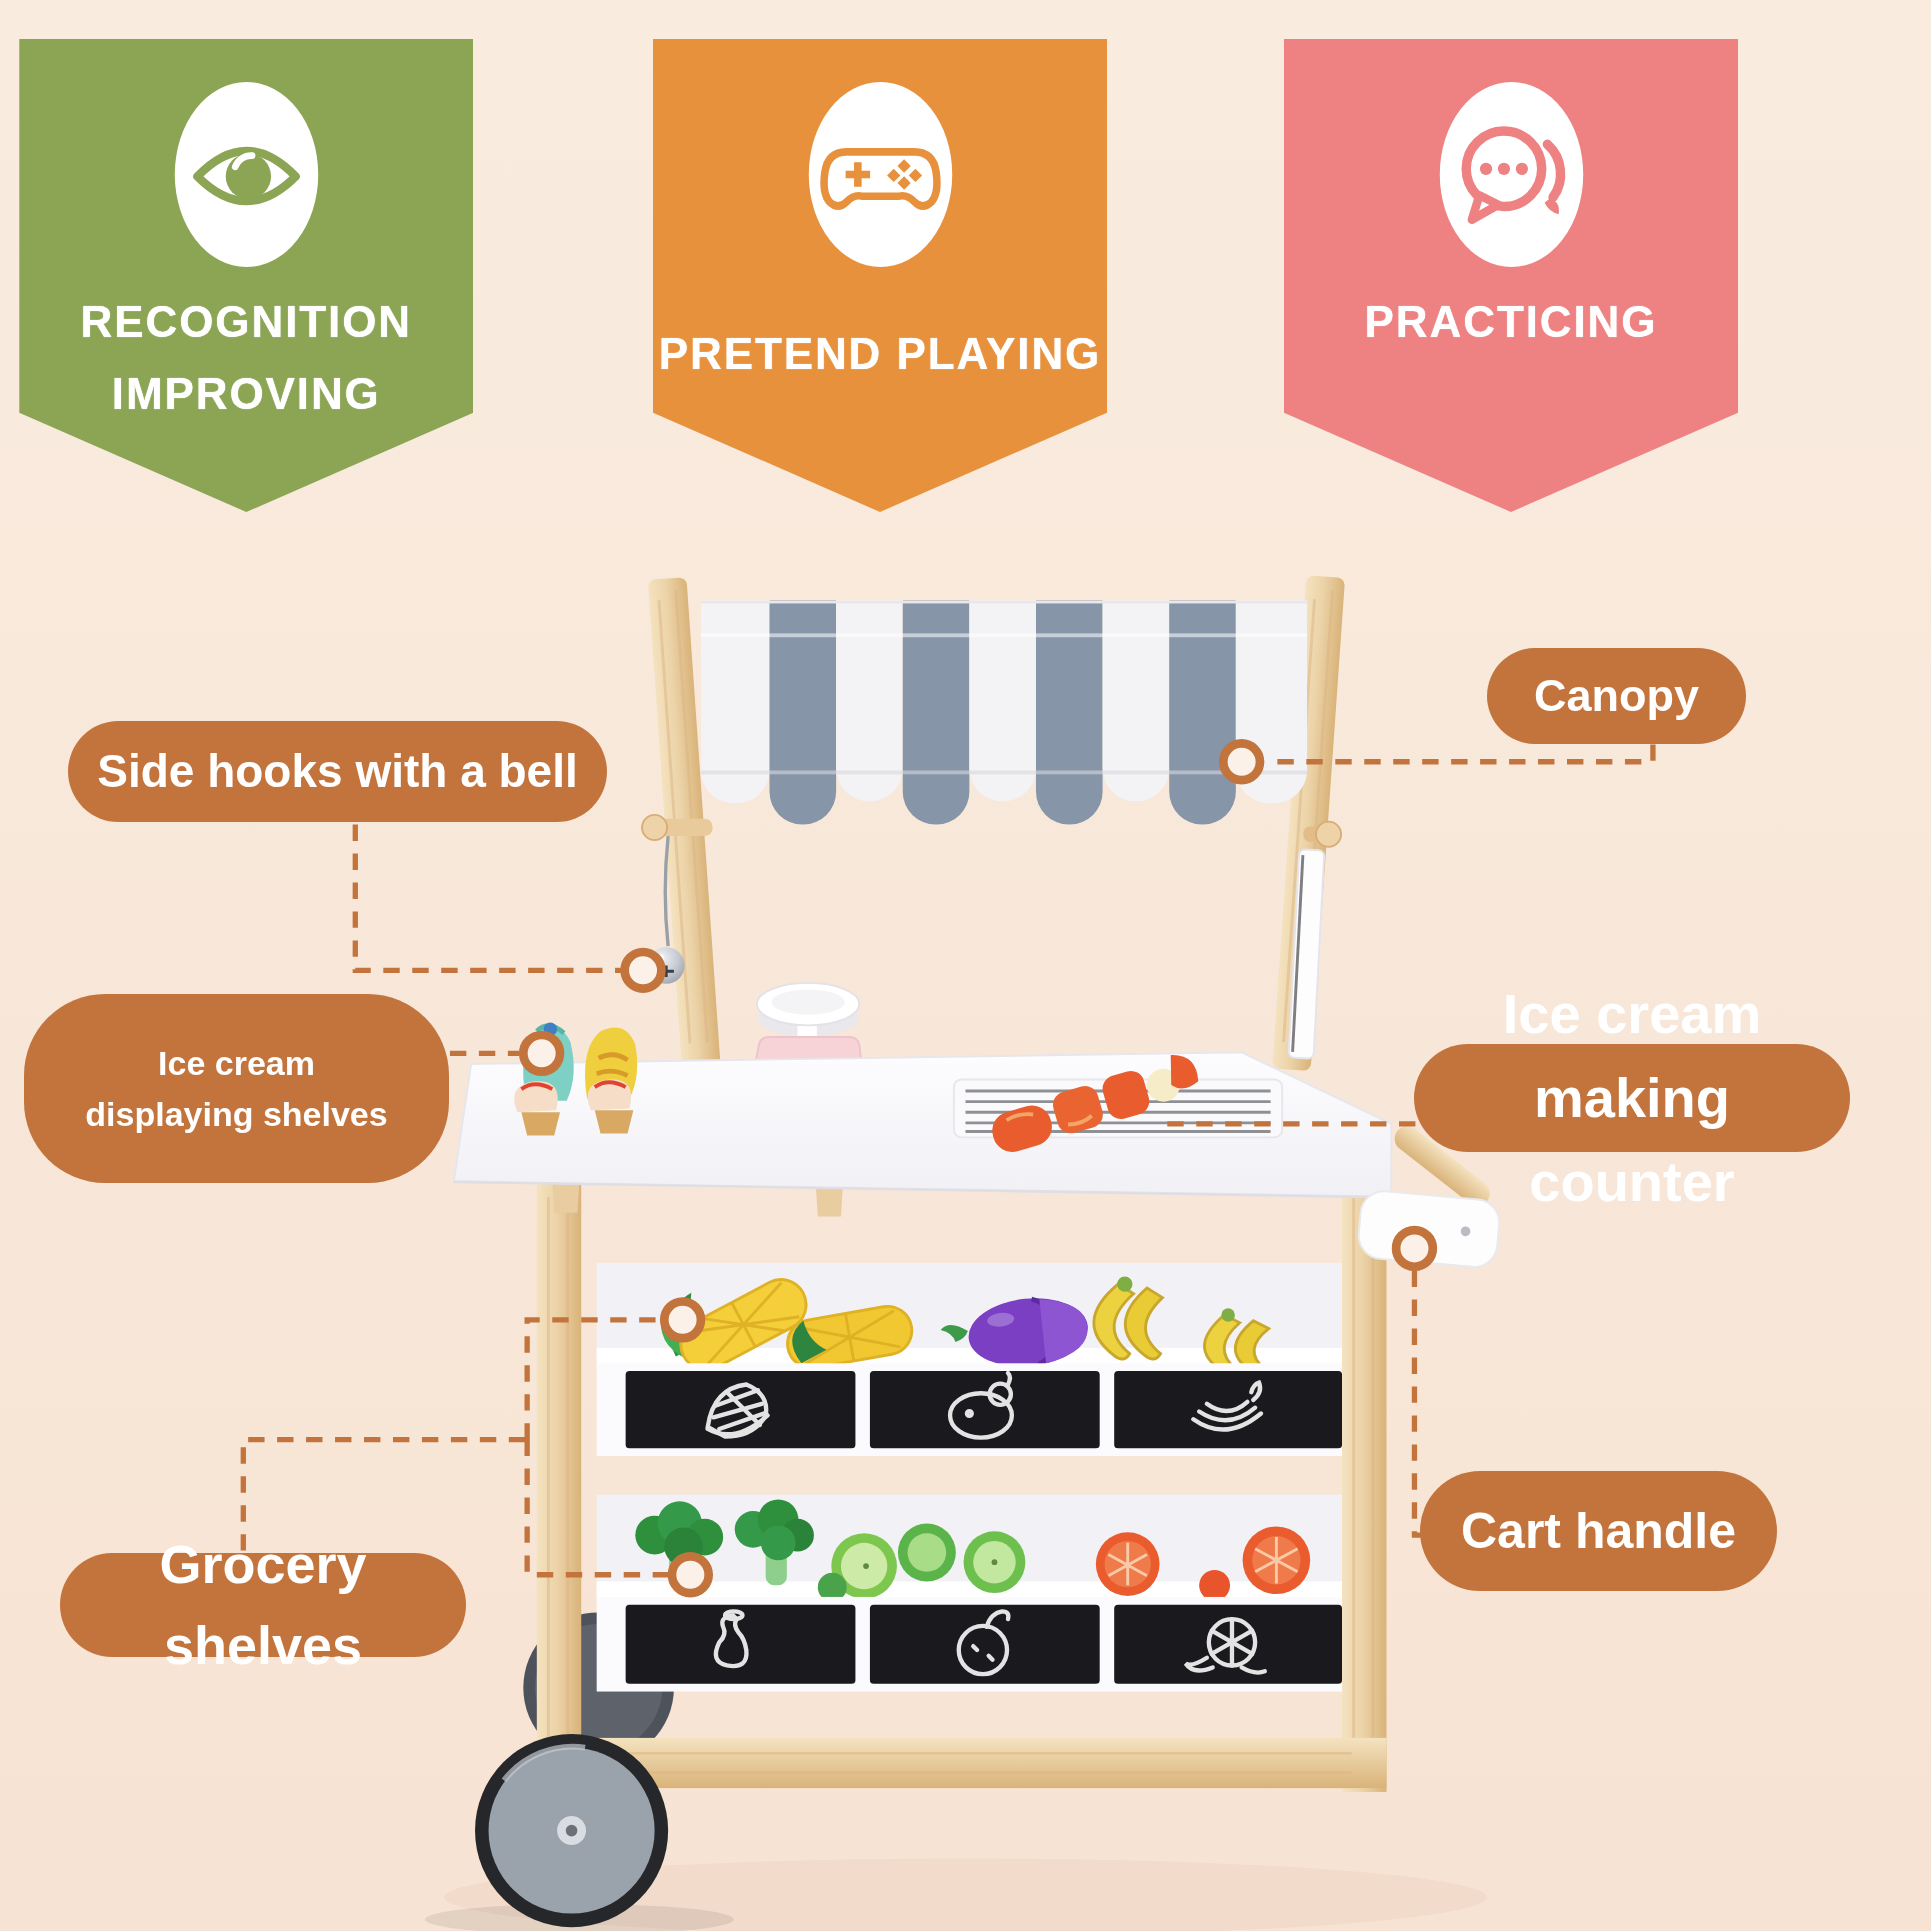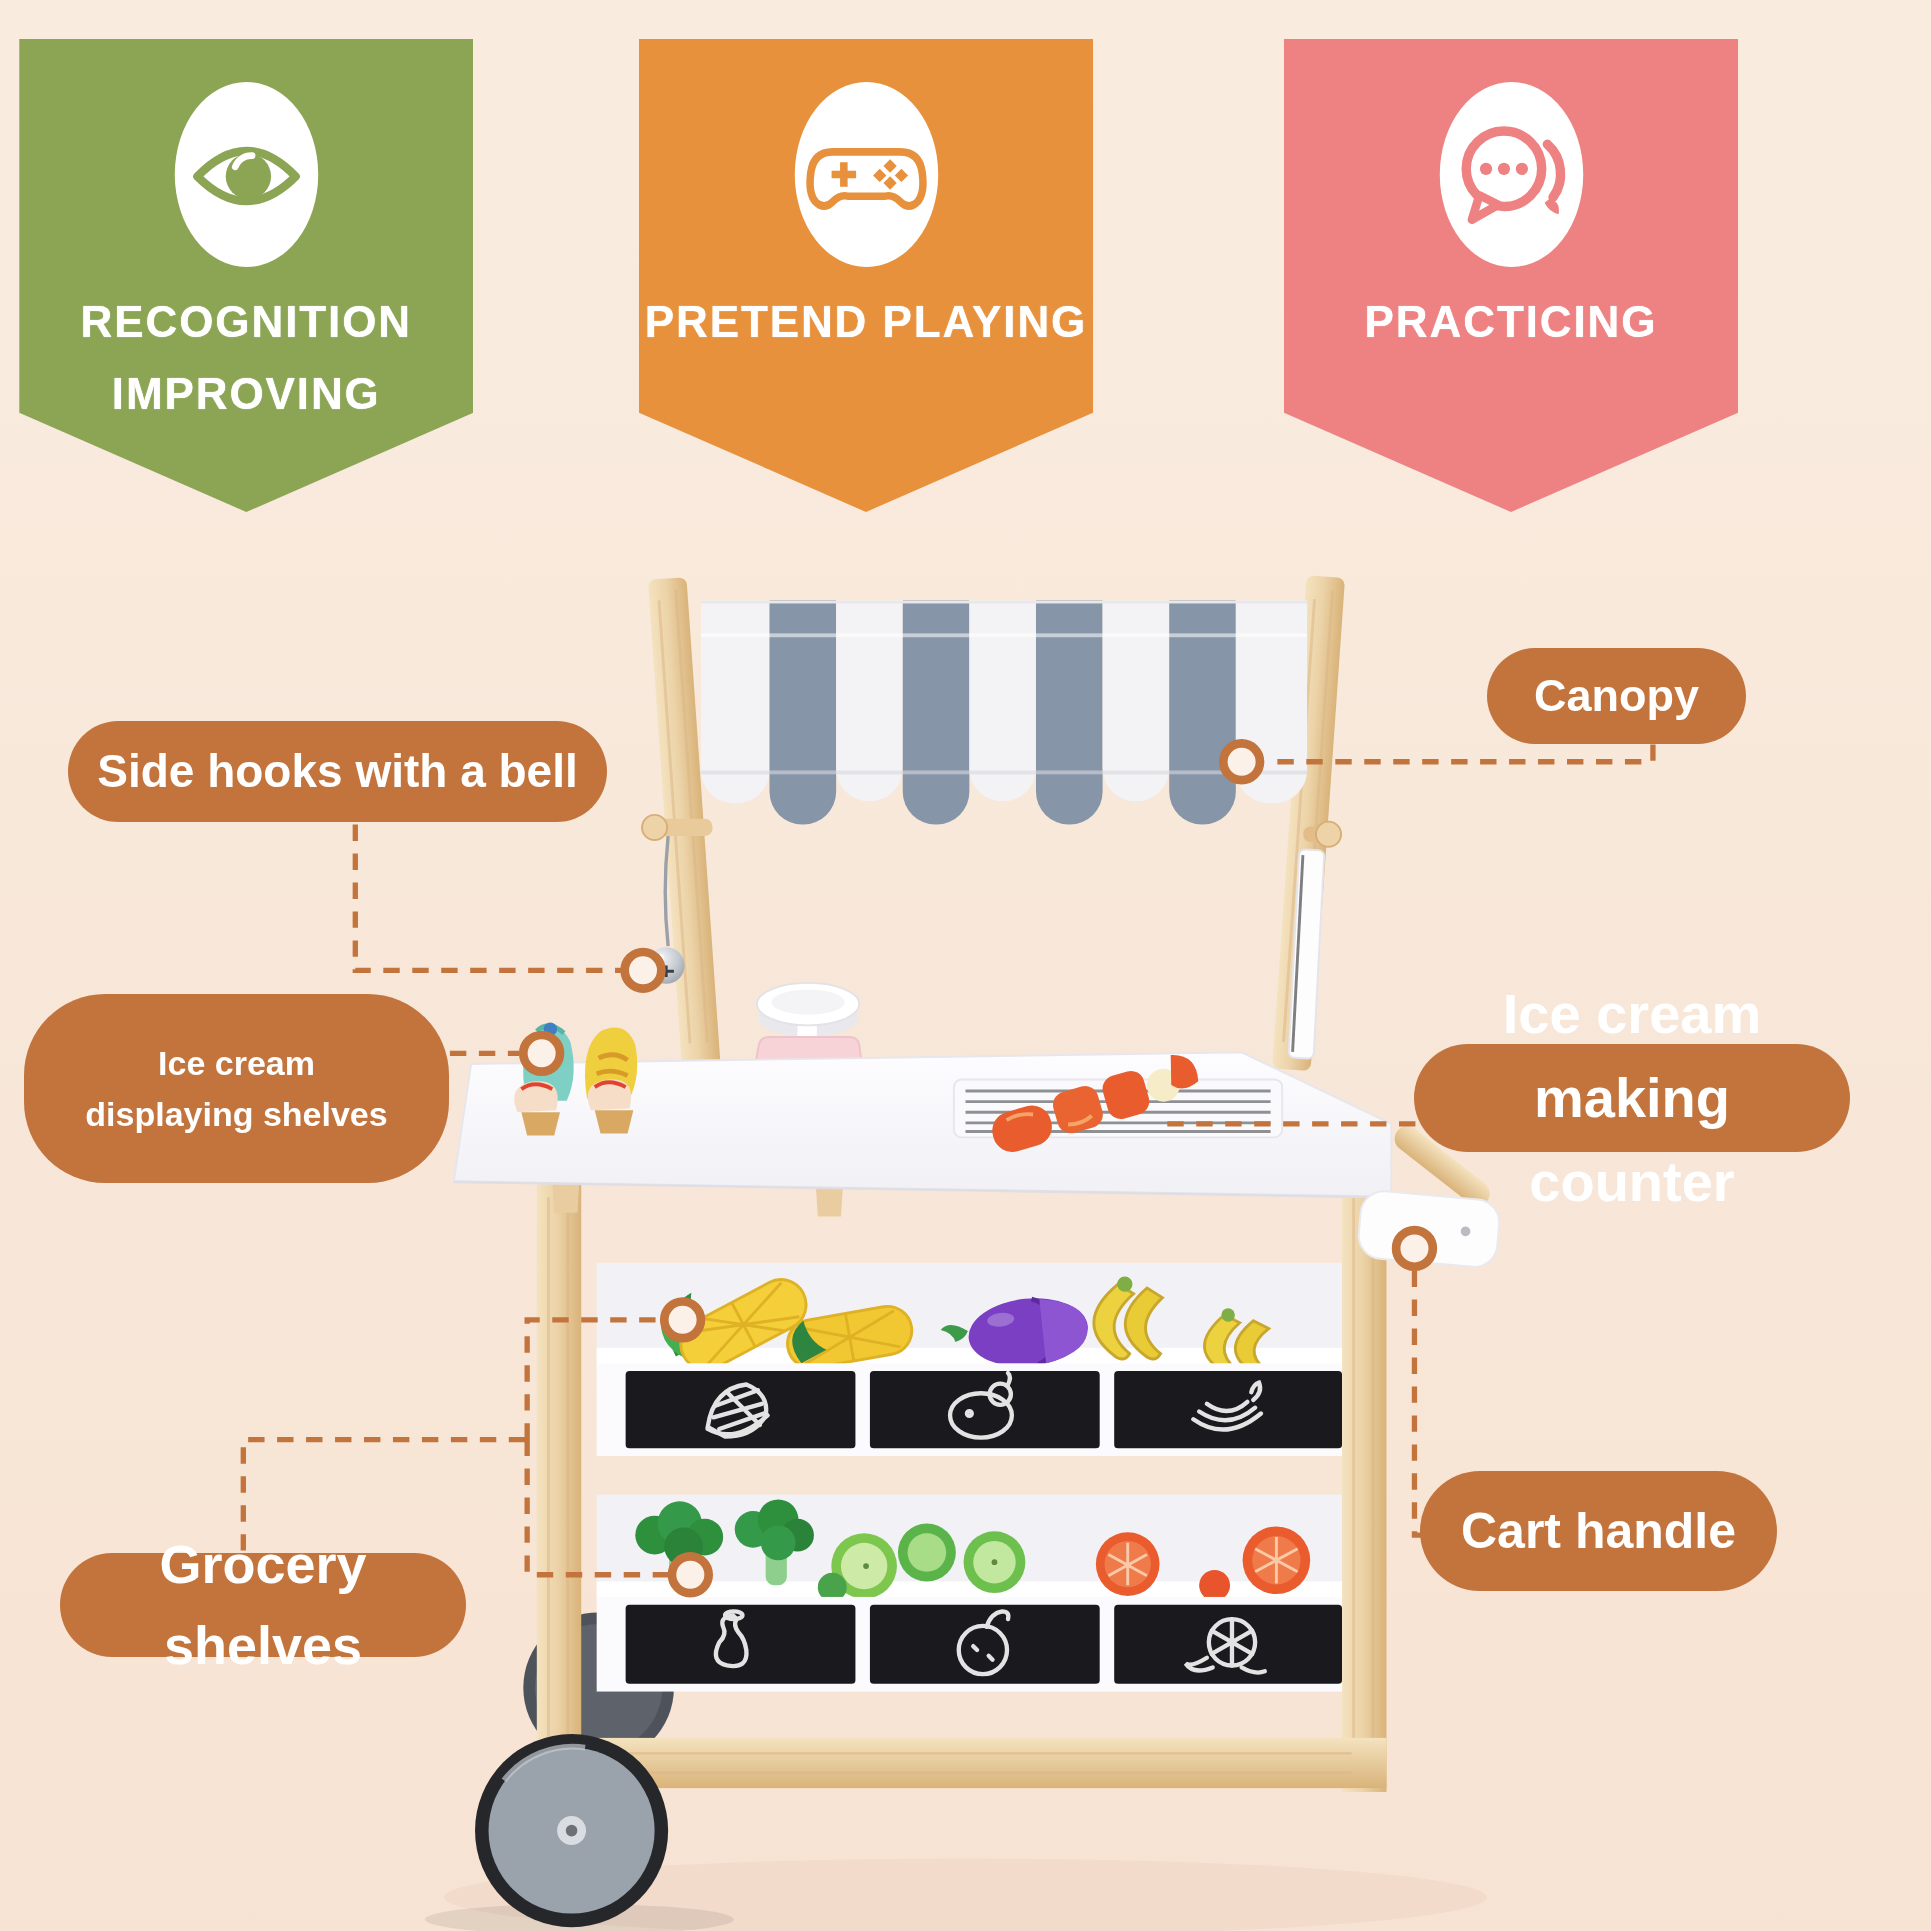--- a/index.html
+++ b/index.html
@@ -6,21 +6,21 @@
     font-family:"Liberation Sans",sans-serif;}
   #stage{position:absolute;left:0;top:0;width:1931px;height:1931px;
     background:linear-gradient(180deg,#f9ecdf 0%,#f8e8da 45%,#f7e3d3 100%);padding-left:15px;}
 
   
   .banner{position:absolute;top:39px;width:454px;height:473px;
     clip-path:polygon(0 0,100% 0,100% 79%,50% 100%,0 79%);
     display:flex;flex-direction:column;align-items:center;
     color:#fff;text-align:center;}
   .banner-green{left:19.3px;background:#8ba554;}
-  .banner-orange{left:639px;background:#e8913d;}
+  .banner-orange{left:653px;background:#e8913d;gap:32px;}
   .banner-pink{left:1284px;background:#ee8182;}
   .banner-icon{margin-top:39px;width:151px;height:193px;}
   .banner-icon svg{width:100%;height:100%;}
   .banner-line{font-size:44px;font-weight:700;letter-spacing:1.9px;
     line-height:1.62;text-shadow:0 0 1px #fff;}
   .banner-text{margin-top:15.4px;}
 
   
   .pill{position:absolute;background:#c3743d;color:#fff;font-weight:700;
     display:flex;flex-direction:column;align-items:center;justify-content:center;

